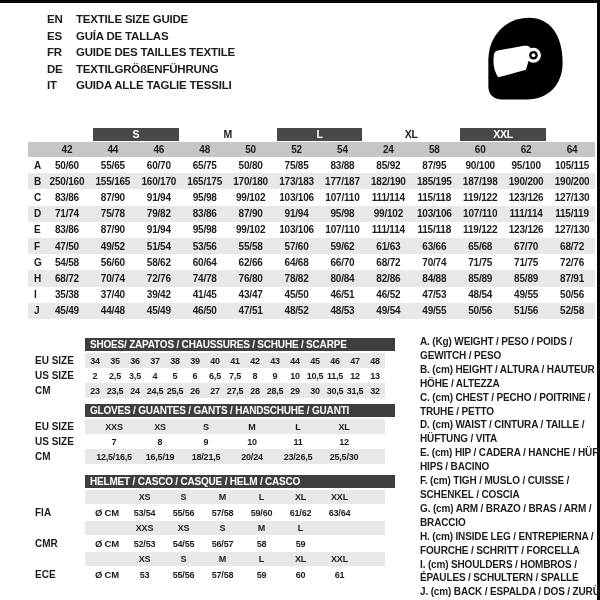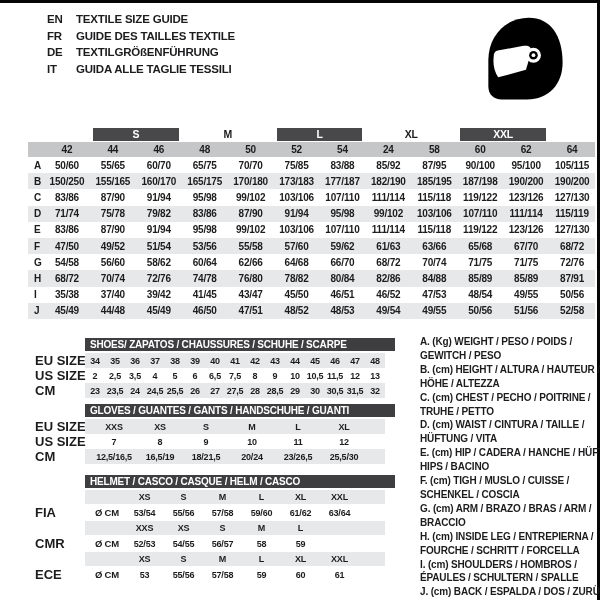--- a/index.html
+++ b/index.html
@@ -30,39 +30,43 @@
   .tl{text-align:left;padding-left:6px;}
 
   
   .section{position:absolute;left:35px;font-weight:bold;}
   .sbar{position:relative;left:50px;width:310px;height:13px;background:var(--bar);color:#fff;
         display:flex;align-items:center;padding-left:5px;box-sizing:border-box;
         font-size:10px;letter-spacing:-0.2px;margin-bottom:2px;}
   .srow{position:relative;height:15px;}
   .hsz{height:14px;}
   .hval{height:17px;}
-  .slabel{position:absolute;left:0;top:0;height:100%;display:flex;align-items:center;font-size:13px;}
+  .slabel{position:absolute;left:0;top:0;height:100%;display:flex;align-items:center;font-size:10px;}
   .svals{position:absolute;left:50px;top:0;width:300px;height:100%;display:grid;align-items:center;box-sizing:border-box;}
   .svals.stripe{background:var(--stripe);}
   .scell{text-align:center;font-size:9px;letter-spacing:-0.2px;}
   .scell.unit{text-align:center;padding-left:4px;font-size:9.5px;}
 
   
   .legend{position:absolute;left:420px;top:335px;width:200px;font-weight:bold;
           font-size:10px;line-height:13.9px;letter-spacing:-0.15px;}
 </style>
 </head>
 <body style="--dark: #48484a; --bar: #3e3e40; --band: #c5c6c8; --stripe: #e7e8e9; color: rgb(28, 28, 30);">
 
 <div class="frame"></div>
 
 <div class="langs" id="langs">
     <div class="lrow">
       <span class="lcode">EN</span>
       <span class="llabel">TEXTILE SIZE GUIDE</span>
+    </div>
+    <div class="lrow">
+      <span class="lcode">ES</span>
+      <span class="llabel">GUÍA DE TALLAS</span>
     </div>
     <div class="lrow">
       <span class="lcode">FR</span>
       <span class="llabel">GUIDE DES TAILLES TEXTILE</span>
     </div>
     <div class="lrow">
       <span class="lcode">DE</span>
       <span class="llabel">TEXTILGRÖßENFÜHRUNG</span>
     </div>
     <div class="lrow">
@@ -102,32 +106,32 @@
       <span class="tc">60</span>
       <span class="tc">62</span>
       <span class="tc">64</span>
     </div>
     <div class="ttrow trow">
       <span class="tl">A</span>
       <span class="tc">50/60</span>
       <span class="tc">55/65</span>
       <span class="tc">60/70</span>
       <span class="tc">65/75</span>
-      <span class="tc">70/70</span>
+      <span class="tc">50/80</span>
       <span class="tc">75/85</span>
       <span class="tc">83/88</span>
       <span class="tc">85/92</span>
       <span class="tc">87/95</span>
       <span class="tc">90/100</span>
       <span class="tc">95/100</span>
       <span class="tc">105/115</span>
     </div>
     <div class="ttrow trow stripe">
       <span class="tl">B</span>
-      <span class="tc">150/250</span>
+      <span class="tc">250/160</span>
       <span class="tc">155/165</span>
       <span class="tc">160/170</span>
       <span class="tc">165/175</span>
       <span class="tc">170/180</span>
       <span class="tc">173/183</span>
       <span class="tc">177/187</span>
       <span class="tc">182/190</span>
       <span class="tc">185/195</span>
       <span class="tc">187/198</span>
       <span class="tc">190/200</span>

